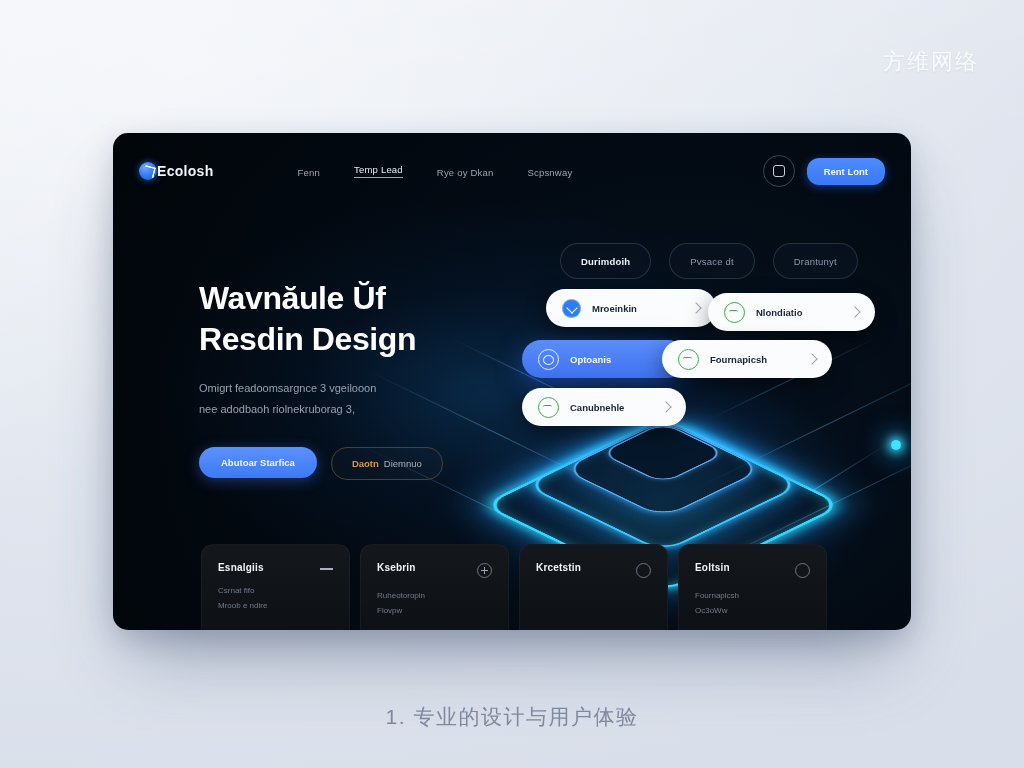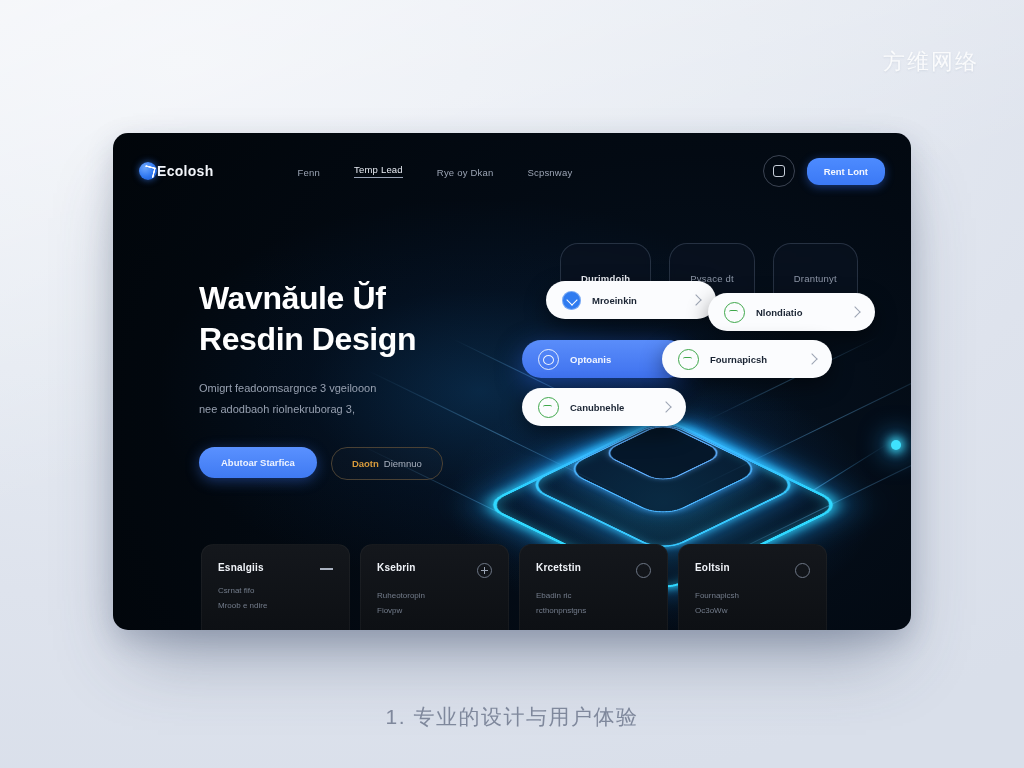--- a/index.html
+++ b/index.html
@@ -159,21 +159,21 @@
   }
   .node-line{
     position:absolute;height:1px;
     background:linear-gradient(90deg,rgba(90,190,255,.5) 0%,rgba(90,190,255,0) 100%);
     transform-origin:left center;
   }
 
   
   .tabs{position:absolute;left:447px;top:110px;display:flex;gap:18px;z-index:10;}
   .tab{
-    height:34px;padding:17px 20px;border-radius:18px;
+    height:34px;padding:0 20px;border-radius:18px;
     border:1px solid rgba(150,170,200,.22);
     background:rgba(10,18,32,.72);backdrop-filter:blur(3px);
     display:flex;align-items:center;justify-content:center;
     font-size:9.5px;letter-spacing:.2px;filter:blur(.7px);
     color:#8e97a8;white-space:nowrap;
   }
   .tab.active{color:#f0f3f9;font-weight:700;}
 
   .card{
     position:absolute;z-index:12;height:38px;border-radius:19px;
@@ -195,21 +195,21 @@
   .ico.white-out:after{content:"";position:absolute;left:4px;top:5px;width:9px;height:8px;
     border:1.4px solid rgba(255,255,255,.9);border-radius:50%;}
   .card .txt{font-size:9.5px;font-weight:700;color:#1a2433;filter:blur(.7px);white-space:nowrap;}
   .card.blue .txt{color:#f2f6ff;}
   .card .chev{
     margin-left:auto;width:7px;height:7px;border-top:1.3px solid #8b95a6;
     border-right:1.3px solid #8b95a6;transform:rotate(45deg);opacity:.85;
   }
   .card.blue .chev{border-color:#dfe8ff;}
 
-  .card.c1{left:433px;top:148px;width:138px;}
+  .card.c1{left:433px;top:156px;width:138px;}
   .card.c2{left:595px;top:160px;width:135px;}
   .card.c3{left:409px;top:207px;width:133px;}
   .card.c4{left:549px;top:207px;width:138px;}
   .card.c5{left:409px;top:255px;width:132px;}
 
   
   .features{
     position:absolute;left:88px;right:0;bottom:0;height:86px;
     display:flex;gap:10px;z-index:9;
   }
@@ -354,24 +354,20 @@
         <div class="feature-body">
           <span>Ruheotoropin</span><br>
           <span>Fiovpw</span>
         </div>
       </div>
       <div class="feature">
         <div class="feature-head">
           <span class="feature-title">Krcetstin</span>
           <span class="f-mark circ"></span>
         </div>
-        <div class="feature-body">
-          <span>Ebadin ric</span><br>
-          <span>rcthonpnstgns</span>
-        </div>
       </div>
       <div class="feature">
         <div class="feature-head">
           <span class="feature-title">Eoltsin</span>
           <span class="f-mark circ"></span>
         </div>
         <div class="feature-body">
           <span>Fournapicsh</span><br>
           <span>Oc3oWw</span>
         </div>

